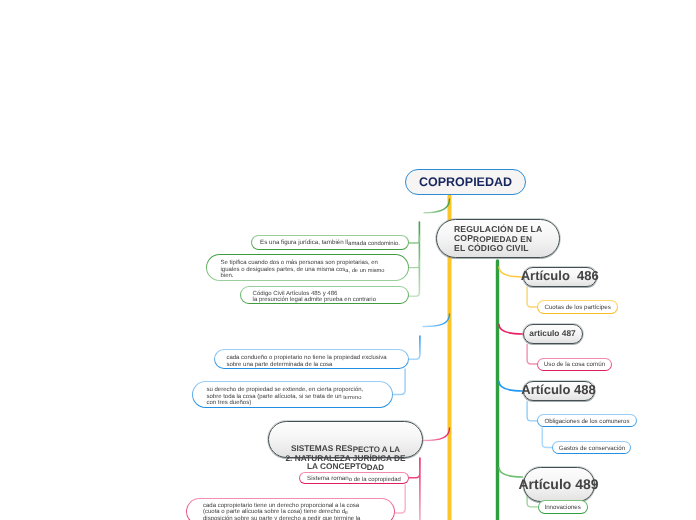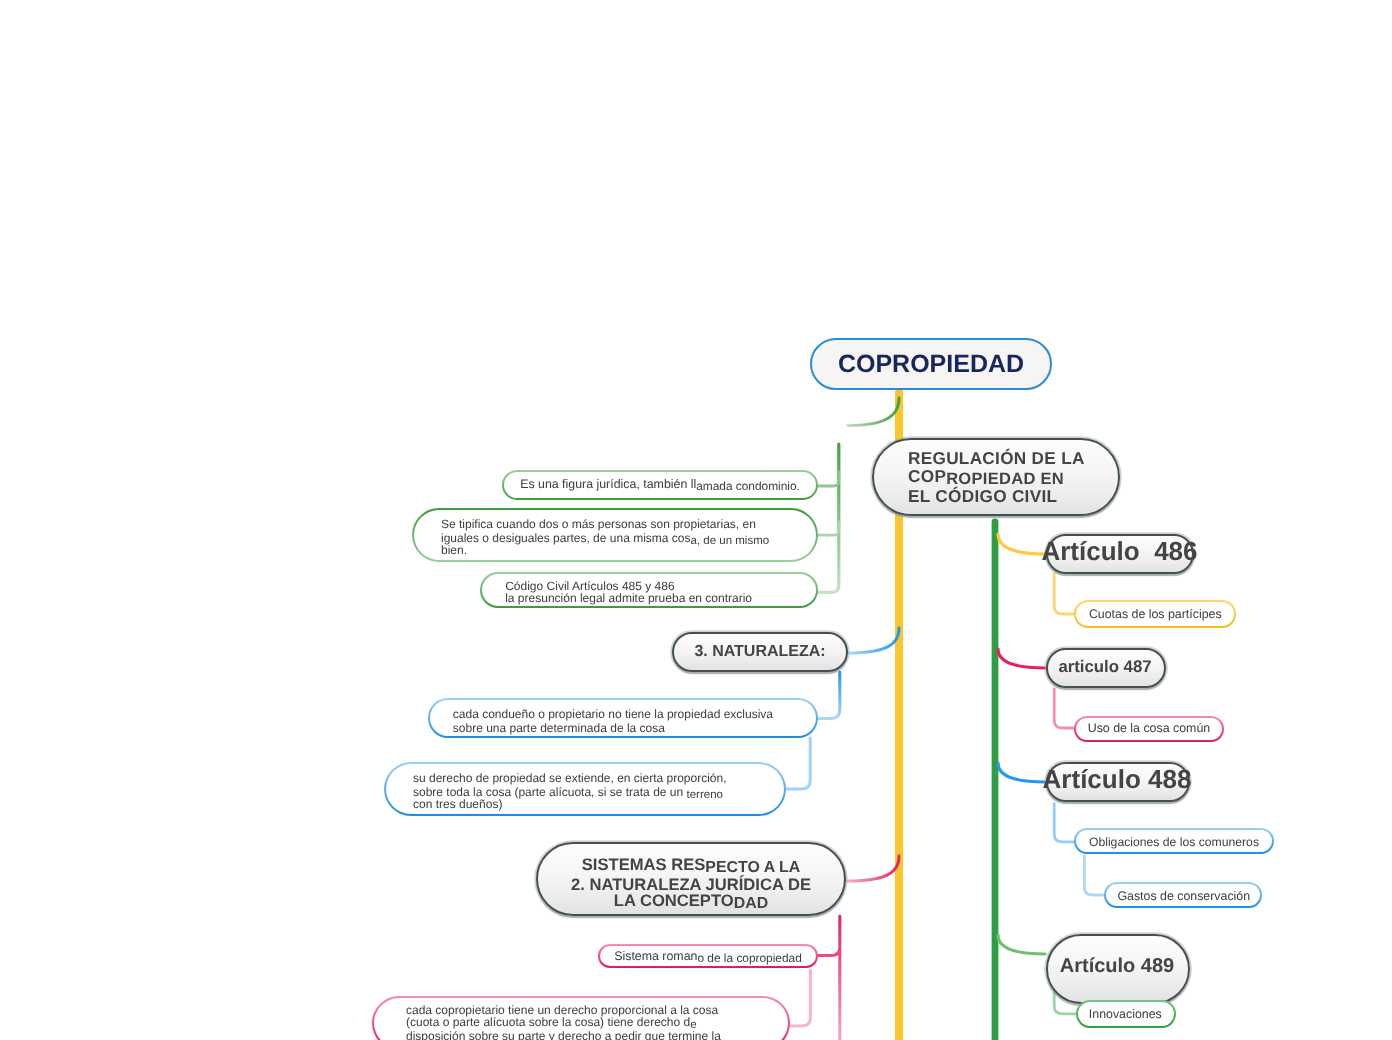--- a/index.html
+++ b/index.html
@@ -117,34 +117,31 @@
 <div class="node leaf green-r" style="left:206px;top:254px;width:203px;height:27px;font-size:6px;line-height:6.3px;justify-content:flex-start;padding:4.2px 0 0 13.5px;text-align:left;align-items:flex-start;">
   <span class="lbl">Se tipifica cuando dos o más personas son propietarias, en
 <span>iguales o desiguales partes, de una misma cos</span><span class="qshift">a, de un mismo</span>
 bien.</span>
 </div>
 <div class="node leaf green" style="left:240px;top:286.2px;width:169px;height:18px;font-size:6px;line-height:6.4px;justify-content:flex-start;padding:2.6px 0 0 11.6px;text-align:left;align-items:flex-start;">
   <span class="lbl">Código Civil Artículos 485 y 486
 la presunción legal admite prueba en contrario</span>
 </div>
 
-<div class="node topic" style="left:336px;top:316px;width:88px;height:20px;font-size:8px;">
-  <span class="lbl">3. NATURALEZA:</span>
-</div>
 <div class="node leaf blue" style="left:214px;top:349px;width:195px;height:20px;font-size:6px;line-height:6.4px;justify-content:flex-start;padding:4.2px 0 0 11.4px;text-align:left;align-items:flex-start;">
   <span class="lbl">cada condueño o propietario no tiene la propiedad exclusiva
 sobre una parte determinada de la cosa</span>
 </div>
 <div class="node leaf blue" style="left:192px;top:381px;width:201px;height:27px;font-size:6px;line-height:6.3px;justify-content:flex-start;padding:4.2px 0 0 13.5px;text-align:left;align-items:flex-start;">
   <span class="lbl">su derecho de propiedad se extiende, en cierta proporción,
 <span>sobre toda la cosa (parte alícuota, si se trata de un </span><span class="qshift">terreno</span>
 con tres dueños)</span>
 </div>
 
-<div class="node topic" style="left:268px;top:421px;width:155px;height:37px;font-size:8.3px;line-height:8.6px;padding-top:6px;align-items:flex-start;">
+<div class="node topic" style="left:268px;top:421px;width:155px;height:37px;font-size:8.3px;line-height:8.6px;padding-top:22px;align-items:flex-start;">
   <span class="lbl"><span>SISTEMAS RES</span><span class="qshift">PECTO A LA</span>
 2. NATURALEZA JURÍDICA DE
 <span>LA CONCEPTO</span><span class="qshift">DAD</span></span>
 </div>
 <div class="node leaf pink" style="left:299px;top:471.5px;width:110px;height:12.8px;font-size:6.2px;line-height:6px;">
   <span class="lbl"><span>Sistema roman</span><span class="qshift">o de la copropiedad</span></span>
 </div>
 <div class="node leaf pink" style="left:186px;top:498.3px;width:208.5px;height:27px;font-size:6px;line-height:6.35px;justify-content:flex-start;padding:2.6px 0 0 16px;text-align:left;align-items:flex-start;">
   <span class="lbl">cada copropietario tiene un derecho proporcional a la cosa
 <span>(cuota o parte alícuota sobre la cosa) tiene derecho d</span><span class="qshift">e</span>
@@ -174,19 +171,19 @@
 <div class="node topic" style="left:522.5px;top:381px;width:72px;height:19.5px;font-size:13px;">
   <span class="lbl">Artículo 488</span>
 </div>
 <div class="node leaf blue" style="left:537.3px;top:414.2px;width:99.4px;height:12.7px;font-size:6.1px;line-height:6px;">
   <span class="lbl">Obligaciones de los comuneros</span>
 </div>
 <div class="node leaf blue" style="left:552.3px;top:441.2px;width:79.2px;height:12.5px;font-size:6.2px;line-height:6px;">
   <span class="lbl">Gastos de conservación</span>
 </div>
 
-<div class="node topic" style="left:522.5px;top:467px;width:72px;height:35px;font-size:10px;">
+<div class="node topic" style="left:522.5px;top:467px;width:72px;height:35px;font-size:14px;">
   <span class="lbl">Artículo 489</span>
 </div>
 <div class="node leaf dgreen" style="left:537.6px;top:500.1px;width:50.1px;height:13.6px;font-size:6.2px;line-height:6px;">
   <span class="lbl">Innovaciones</span>
 </div>
 </div>
 
 </body></html>

